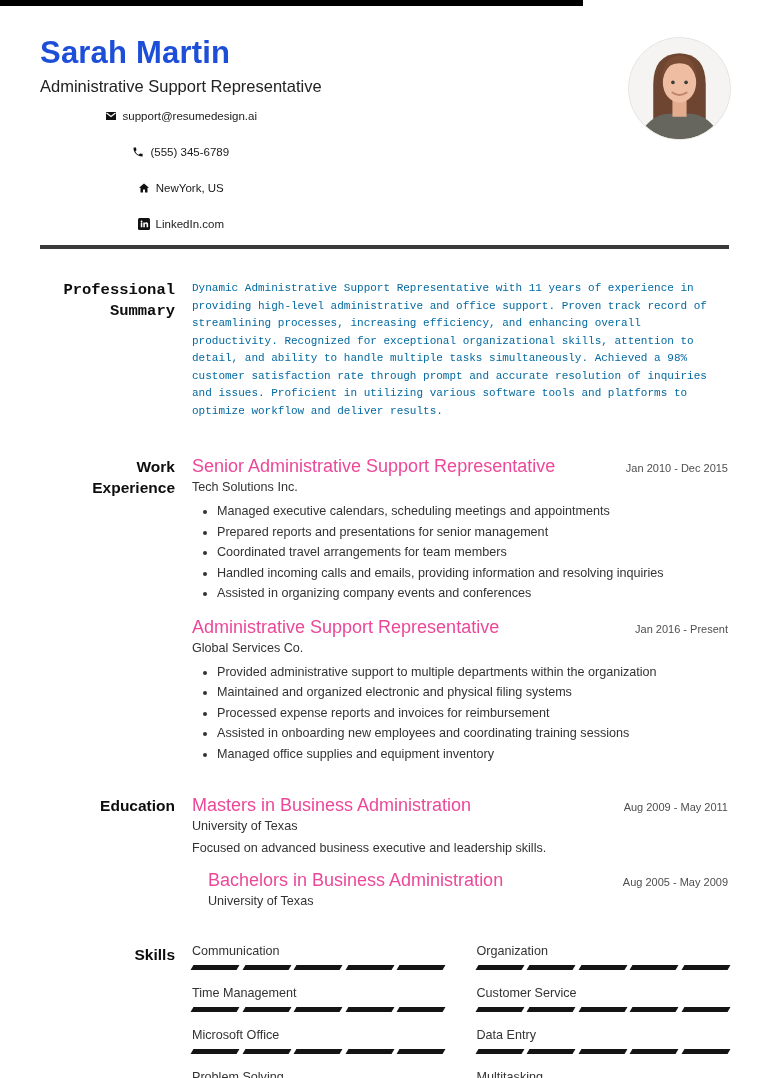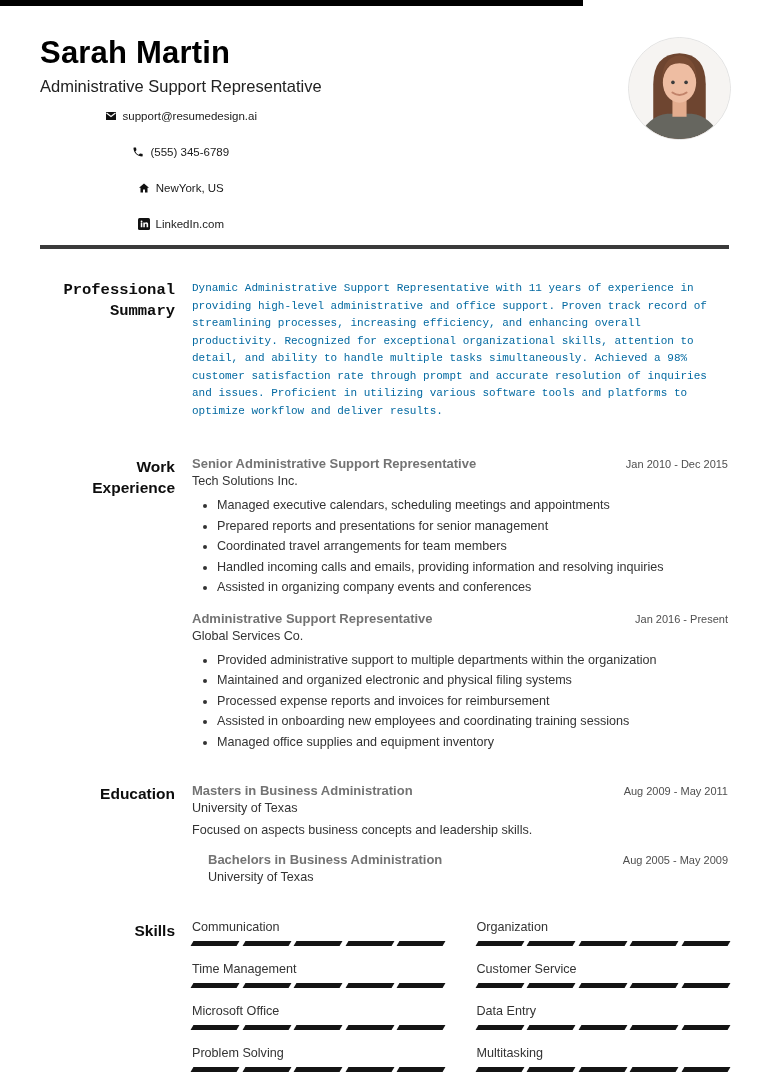--- a/index.html
+++ b/index.html
@@ -3,21 +3,21 @@
 <meta charset="utf-8">
 <style>
   * { margin:0; padding:0; box-sizing:border-box; }
   html,body { background:#ffffff; }
   body { font-family:"Liberation Sans", sans-serif; color:#333; }
   .page { position:relative; width:768px; height:1078px; background:#fff; overflow:hidden; }
   .top-bar { position:absolute; top:0; left:0; width:583px; height:6px; background:#000; }
 
   
   .header { display:flex; justify-content:space-between; align-items:flex-start; padding:36px 37px 0 40px; }
-  .name { font-size:31px; font-weight:700; color:#000000; letter-spacing:.2px; line-height:1.1; }
+  .name { font-size:31px; font-weight:700; color:#1d4ed8; letter-spacing:.2px; line-height:1.1; }
   .cand-title { font-size:16.5px; color:#222; margin-top:7px; }
   .contact-row { display:flex; align-items:center; gap:24px; margin-top:14px;flex-direction:column; }
   .contact-item { display:flex; align-items:center; gap:6px; font-size:11.5px; color:#1a1a1a; }
   .ci { width:12px; height:12px; display:inline-flex; }
   .ci svg { width:12px; height:12px; }
   .avatar { width:103px; height:103px; border-radius:50%; overflow:hidden; border:1px solid #e3e3e3; background:#f6f5f3; flex:0 0 auto; margin-top:1px; }
   .avatar svg { width:100%; height:100%; display:block; }
 
   .divider { height:4px; background:#3a3a3a; margin:15px 39px 0 40px; }
 
@@ -28,21 +28,21 @@
   .sec-experience { margin-bottom:31px; }
   .sec-education { margin-bottom:36px; }
   .sec-skills { margin-bottom:30px; }
   .sec-soft { margin-bottom:26px; }
   .section-label { font-size:15.5px; font-weight:600; color:#0d0d0d; text-align:right; line-height:1.38; width:112px; margin-left:auto; }
   .section-body { min-width:0; }
 
   .summary-text { font-size:11px; line-height:17.5px; color:#0369a1; }
 
   .entry-head { display:flex; justify-content:space-between; align-items:baseline; }
-  .entry-title { font-size:13px; font-weight:700; color:#737373; }
+  .entry-title { font-size:18px; font-weight:400; color:#ec4899; }
   .entry-dates { font-size:11px; color:#4f4f4f; white-space:nowrap; margin-left:12px; }
   .entry-sub { font-size:12.6px; color:#333; margin-top:3px; }
   .bullets { list-style:disc; margin-top:7px; padding-left:25px; }
   .bullet { font-size:12.6px; color:#333; line-height:20.5px; }
   .job + .job { margin-top:13px; }
   .degree + .degree { margin-top:15px;margin-left:16px; }
   .degree-desc { font-size:12.6px; color:#333; margin-top:8px; }
 
   .skills-grid { display:grid; grid-template-columns:1fr 1fr; column-gap:33px; row-gap:16px; }
   .skill-name { font-size:12.6px; color:#333; margin-bottom:7px; }
@@ -178,21 +178,21 @@
     <section class="section sec-education">
       <h2 class="section-label">Education</h2>
       <div class="section-body">
 
           <article class="degree">
             <div class="entry-head">
               <h3 class="entry-title">Masters in Business Administration</h3>
               <span class="entry-dates">Aug 2009 - May 2011</span>
             </div>
             <div class="entry-sub">University of Texas</div>
-            <p class="degree-desc">Focused on aspects business concepts and leadership skills.</p>
+            <p class="degree-desc">Focused on advanced business executive and leadership skills.</p>
           </article>
 
           <article class="degree">
             <div class="entry-head">
               <h3 class="entry-title">Bachelors in Business Administration</h3>
               <span class="entry-dates">Aug 2005 - May 2009</span>
             </div>
             <div class="entry-sub">University of Texas</div>
           </article>
         </div>

